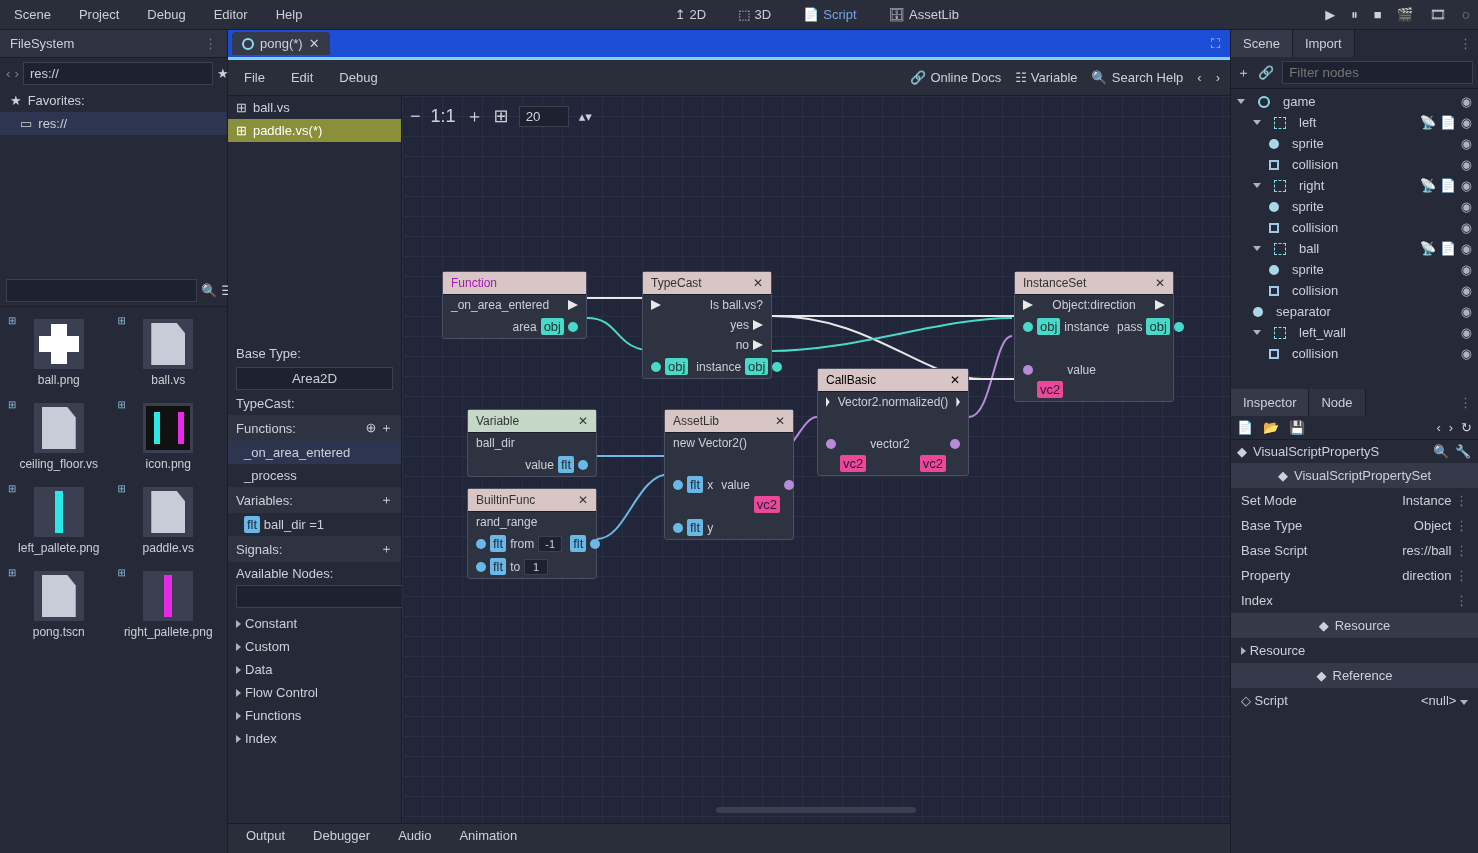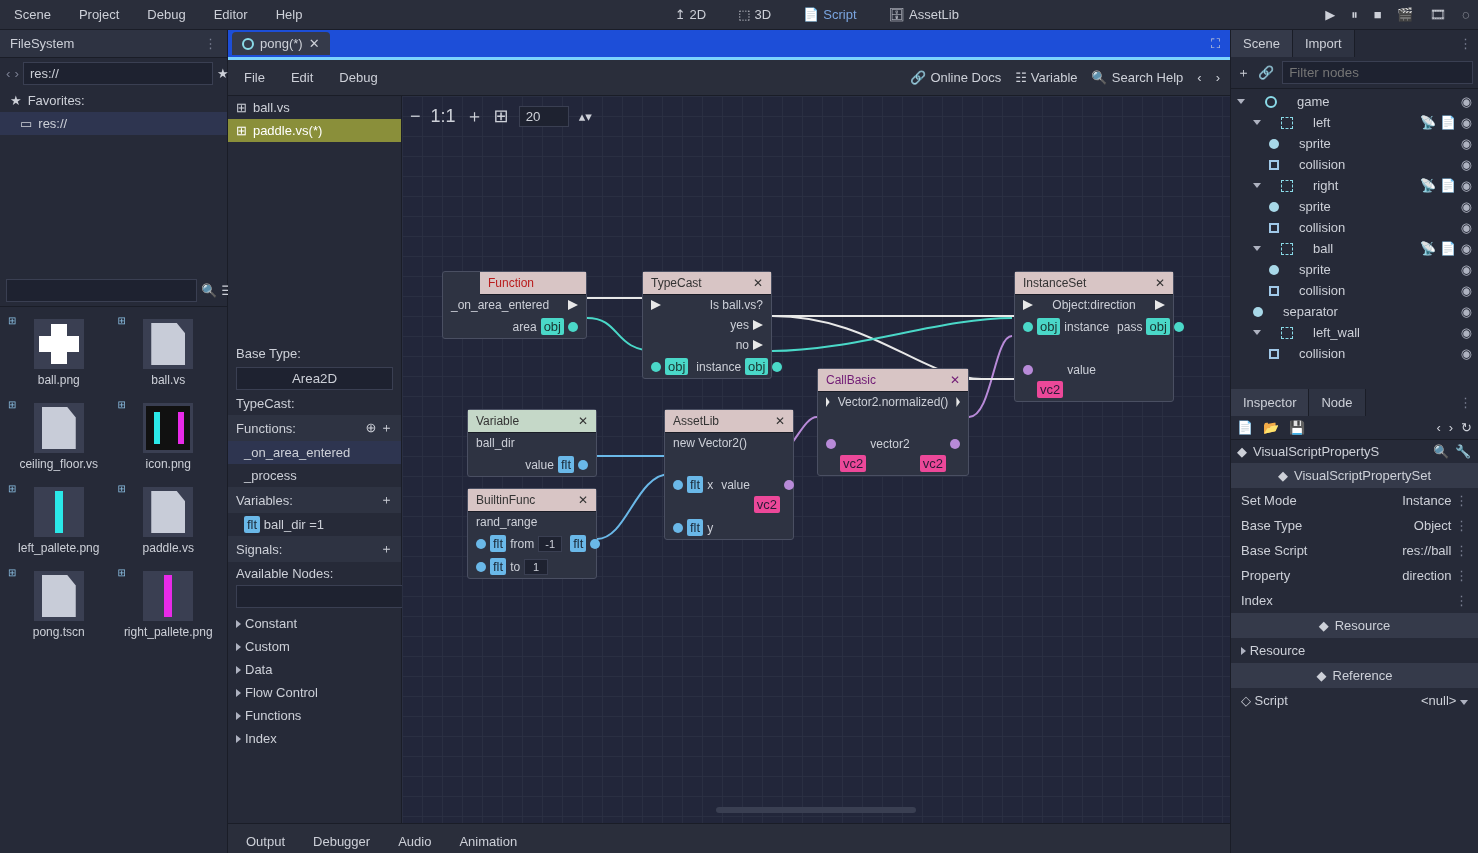--- a/index.html
+++ b/index.html
@@ -46,47 +46,47 @@
 .side-list-item.sel { background: #2e3550; }
 .side-cat { padding: 4px 8px; display: flex; align-items: center; gap: 4px; cursor: pointer; }
 .graph-wrap { flex: 1; position: relative; background: #22263a; overflow: hidden; }
 .graph-toolbar { position: absolute; top: 8px; left: 8px; display: flex; align-items: center; gap: 10px; z-index: 10; }
 .graph-tool-btn { background: transparent; border: none; color: #cdd0d8; font-size: 18px; cursor: pointer; }
 .graph-zoom-input { background: #1e2230; border: 1px solid #3a3f52; color: #cdd0d8; padding: 2px 6px; width: 50px; }
 .graph-grid { position: absolute; inset: 0; background-image: linear-gradient(#2a2f42 1px, transparent 1px), linear-gradient(90deg, #2a2f42 1px, transparent 1px); background-size: 20px 20px; }
 svg.connections { position: absolute; inset: 0; width: 100%; height: 100%; pointer-events: none; z-index: 5; }
 .node { position: absolute; background: #2e3342; border: 1px solid #4a4f62; border-radius: 3px; min-width: 130px; z-index: 6; font-size: 12px; }
 .node-header { padding: 4px 8px; display: flex; align-items: center; justify-content: space-between; border-bottom: 1px solid #1a1d27; font-weight: 500; }
-.node-header.func { background: #d8c5c5; color: #b91c1c; margin-left: 37px; }
+.node-header.func { background: #d8c5c5; color: #a21caf; }
 .node-header.type { background: #d8c5c5; color: #333; }
 .node-header.var { background: #c5d8c8; color: #333; }
 .node-header.builtin { background: #d8c5c5; color: #333; }
 .node-header.construct { background: #d8c5c5; color: #333; }
-.node-header.call { background: #d8c5c5; color: #701a75; }
+.node-header.call { background: #d8c5c5; color: #000000; }
 .node-header.inst { background: #d8c5c5; color: #333; }
 .node-row { padding: 3px 8px; display: flex; align-items: center; justify-content: space-between; gap: 8px; position: relative; }
 .node-row .port-label-left { display: flex; align-items: center; gap: 4px; }
 .node-row .port-label-right { display: flex; align-items: center; gap: 4px; }
 .port-dot { width: 10px; height: 10px; border-radius: 50%; display: inline-block; }
 .port-dot.seq { background: #e8e8e8; border-radius: 0; clip-path: polygon(0 0, 100% 50%, 0 100%); }
 .port-dot.obj { background: #4ad8c8; }
 .port-dot.flt { background: #6ab8e8; }
 .port-dot.vec { background: #b88ad8; }
 .tag { font-size: 13px; padding: 1px 3px; border-radius: 2px; }
 .tag.obj { background: #4ad8c8; color: #1a3530; }
 .tag.flt { background: #6ab8e8; color: #1a2a38; }
 .tag.vec { background: #ec4899; color: #2a1a38; margin-top: 40px; }
 .node-input-small { width: 24px; background: #1e2230; border: 1px solid #3a3f52; color: #cdd0d8; padding: 1px 2px; font-size: 11px; text-align: center; }
-.bottom-bar { height: 30px; background: #2a2e3b; border-top: 1px solid #1a1d27; display: flex; align-items: flex-end; gap: 16px; padding: 0 12px; }
+.bottom-bar { height: 30px; background: #2a2e3b; border-top: 1px solid #1a1d27; display: flex; align-items: flex-start; gap: 16px; padding: 0 12px; }
 .right-col { width: 248px; display: flex; flex-direction: column; background: #262a38; border-left: 1px solid #1a1d27; }
 .scene-toolbar { display: flex; align-items: center; gap: 8px; padding: 4px 6px; border-bottom: 1px solid #1a1d27; }
 .scene-filter { flex: 1; background: #1e2230; border: 1px solid #3a3f52; color: #cdd0d8; padding: 3px 6px; }
 .scene-tree { flex: 1; overflow: auto; padding: 2px 0; }
 .tree-row { display: flex; align-items: center; justify-content: space-between; padding: 3px 6px; }
-.tree-label { display: flex; align-items: center; gap: 20px; }
+.tree-label { display: flex; align-items: center; gap: 13px; }
 .tree-icons { display: flex; align-items: center; gap: 4px; }
 .tree-indent-1 { padding-left: 16px; }
 .tree-indent-2 { padding-left: 32px; }
 .eye-icon { color: #aeb2c0; }
 .inspector-body { flex: 1; overflow: auto; }
 .insp-toolbar { display: flex; align-items: center; gap: 8px; padding: 4px 6px; border-bottom: 1px solid #1a1d27; justify-content: space-between; }
 .insp-type-row { display: flex; align-items: center; gap: 6px; padding: 4px 6px; }
 .insp-type-label { flex: 1; overflow: hidden; text-overflow: ellipsis; white-space: nowrap; }
 .insp-cat { background: #353a4a; padding: 5px 8px; text-align: center; display: flex; align-items: center; justify-content: center; gap: 6px; }
 .insp-prop { display: flex; align-items: center; justify-content: space-between; padding: 5px 10px; }

